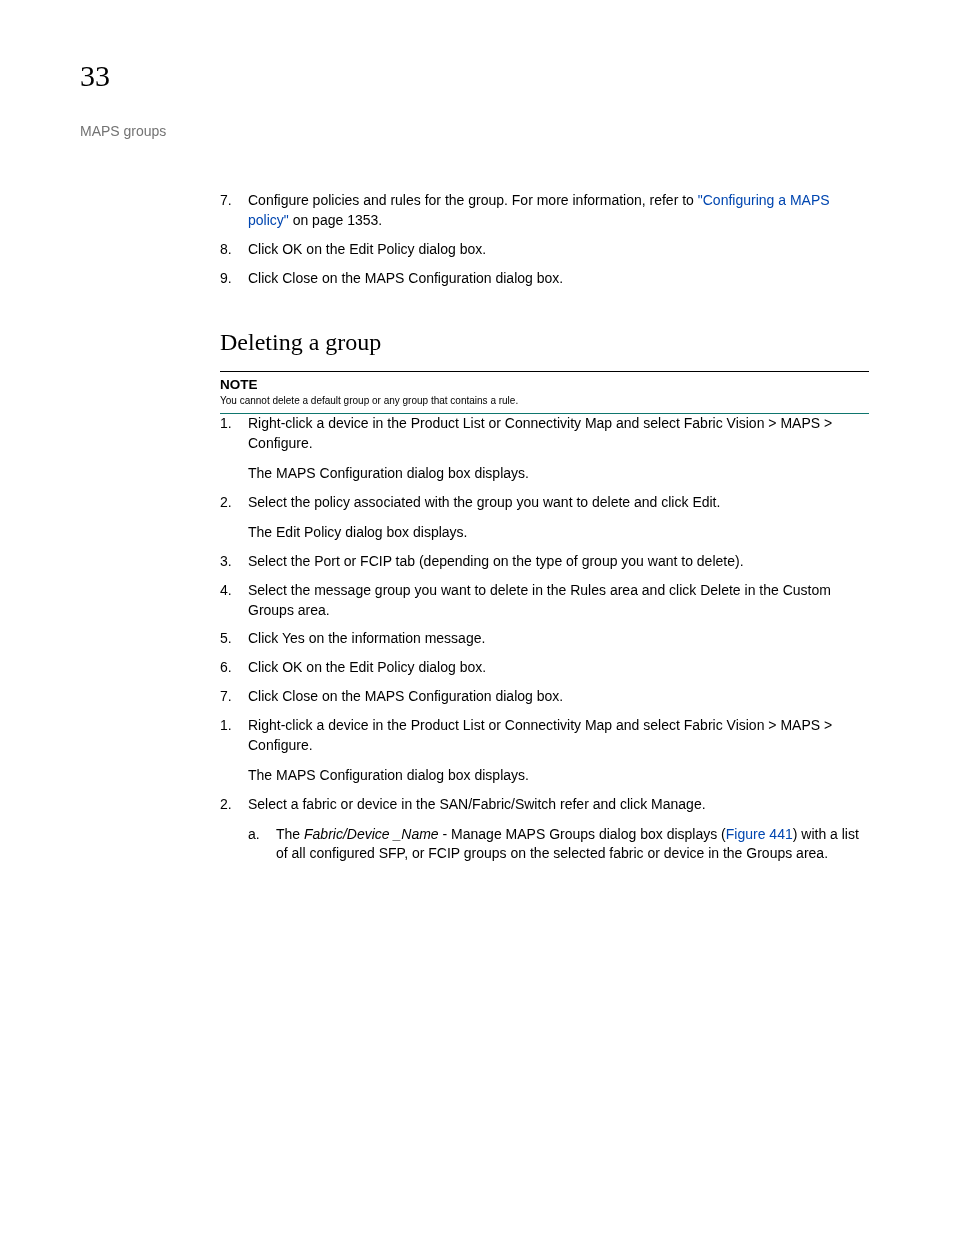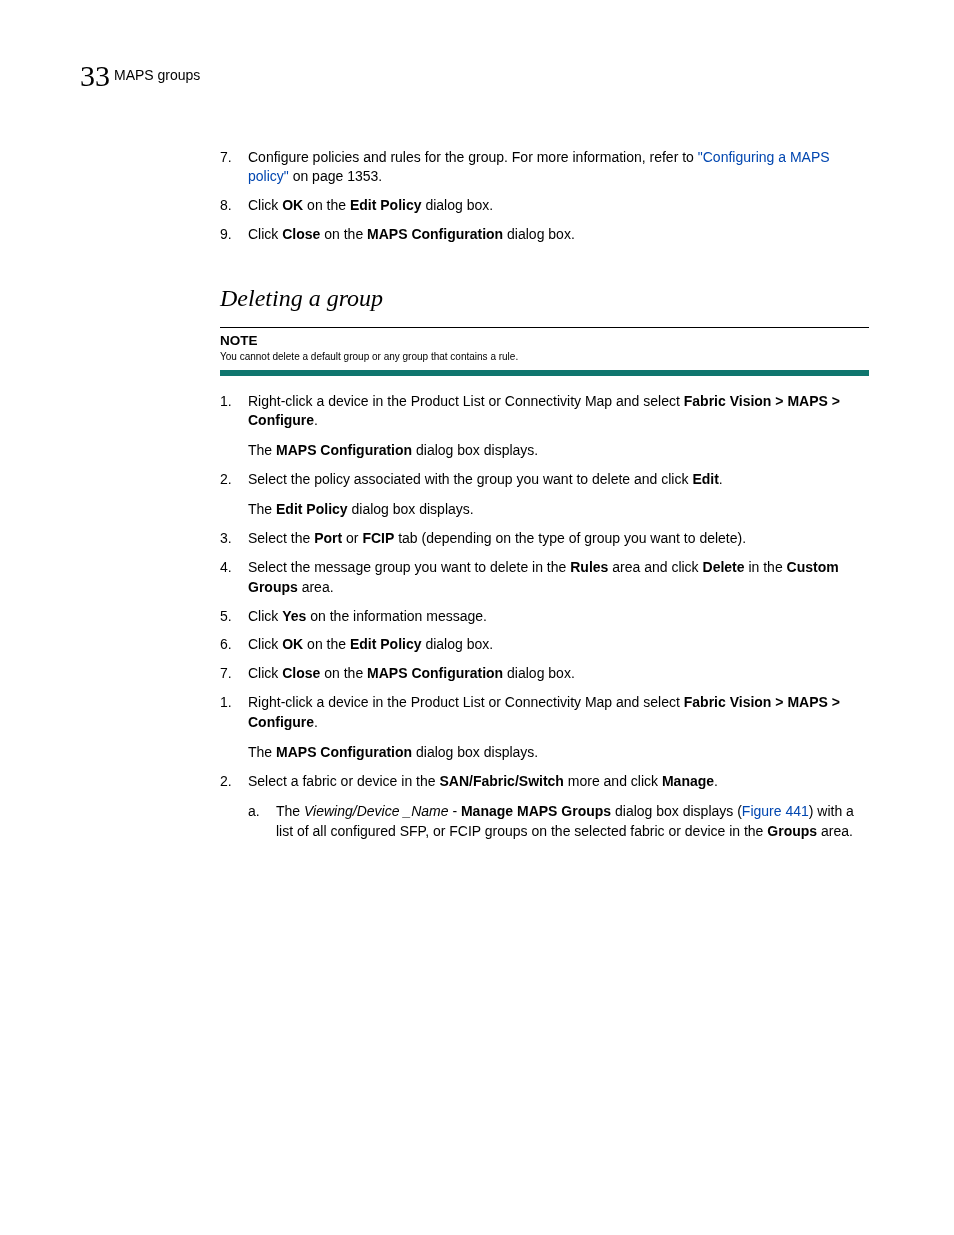--- a/index.html
+++ b/index.html
@@ -6,39 +6,39 @@
     body {
       background: #fff;
       width: 954px;
       min-height: 1235px;
       padding: 55px 85px 80px 80px;
       font-family: Arial, Helvetica, sans-serif;
       color: #000;
       font-size: 14px;
       line-height: 1.42;
     }
-    .header-row { display: flex; align-items: center; gap: 4px; margin-bottom: 50px; }
+    .header-row { display: flex; align-items: flex-start; gap: 24px; margin-bottom: 50px; flex-direction: column; }
     .chapter-number { font-size: 30px; font-weight: 400; font-family: Georgia, 'Times New Roman', serif; }
-    .header-title { font-size: 14px; font-weight: 400; color: #000000; }
+    .header-title { font-size: 14px; font-weight: 400; color: #737373; }
     .content { padding-left: 140px; }
     ol.main-list { list-style: none; }
     ol.main-list > li { margin-bottom: 9px; }
     .li-row { display: flex; }
     .num { flex: 0 0 28px; }
     .li-body { flex: 1; }
     .li-sub { margin-top: 10px; }
     ol.letter-list { list-style: none; margin-top: 10px; }
     ol.letter-list > li .letter-row { display: flex; }
     .letter { flex: 0 0 28px; }
-    h2.section { font-family: Georgia, 'Times New Roman', serif; font-weight: 400; font-size: 24px; margin-top: 36px; margin-bottom: 12px; font-style: italic; }
-    .note-block { border-top: 1.5px solid #000; border-bottom: 6px solid #0f766e; padding: 3px 0 5px 0; margin-bottom: 16px; }
+    h2.section { font-family: Georgia, 'Times New Roman', serif; font-weight: 400; font-size: 24px; margin-top: 36px; margin-bottom: 12px; }
+    .note-block { border-top: 1.5px solid #000; border-bottom: 1px solid #0f766e; padding: 3px 0 5px 0; }
     .note-label { font-weight: 700; font-size: 13.5px; }
     .note-text { font-size: 10px; }
     .link { color: #0046b0; }
-    .bold { font-weight: 700; text-align: right; }
+    .bold { font-weight: 400; text-align: right; }
     .italic { font-style: italic; }
   </style>
 </head>
 <body>
 
 <div class="header-row">
   <span class="chapter-number">33</span>
   <span class="header-title">MAPS groups</span>
 </div>
 
@@ -153,27 +153,27 @@
           <div class="li-sub">
             <span>The </span><span class="bold">MAPS Configuration</span><span> dialog box displays.</span>
           </div>
         </span>
       </div>
     </li>
     <li>
       <div class="li-row">
         <span class="num">2.</span>
         <span class="li-body">
-          <span>Select a fabric or device in the </span><span class="bold">SAN/Fabric/Switch</span><span> more and click </span><span class="bold">Manage</span><span>.</span>
+          <span>Select a fabric or device in the </span><span class="bold">SAN/Fabric/Switch</span><span> refer and click </span><span class="bold">Manage</span><span>.</span>
           <ol class="letter-list">
             <li>
               <div class="letter-row">
                 <span class="letter">a.</span>
                 <span class="li-body">
-                  <span>The </span><span class="italic">Viewing/Device _Name</span><span> - </span><span class="bold">Manage MAPS Groups</span><span> dialog box displays (</span><span class="link">Figure 441</span><span>) with a list of all configured SFP, or FCIP groups on the selected fabric or device in the </span><span class="bold">Groups</span><span> area.</span>
+                  <span>The </span><span class="italic">Fabric/Device _Name</span><span> - </span><span class="bold">Manage MAPS Groups</span><span> dialog box displays (</span><span class="link">Figure 441</span><span>) with a list of all configured SFP, or FCIP groups on the selected fabric or device in the </span><span class="bold">Groups</span><span> area.</span>
                 </span>
               </div>
             </li>
           </ol>
         </span>
       </div>
     </li>
   </ol>
 
 </div>

